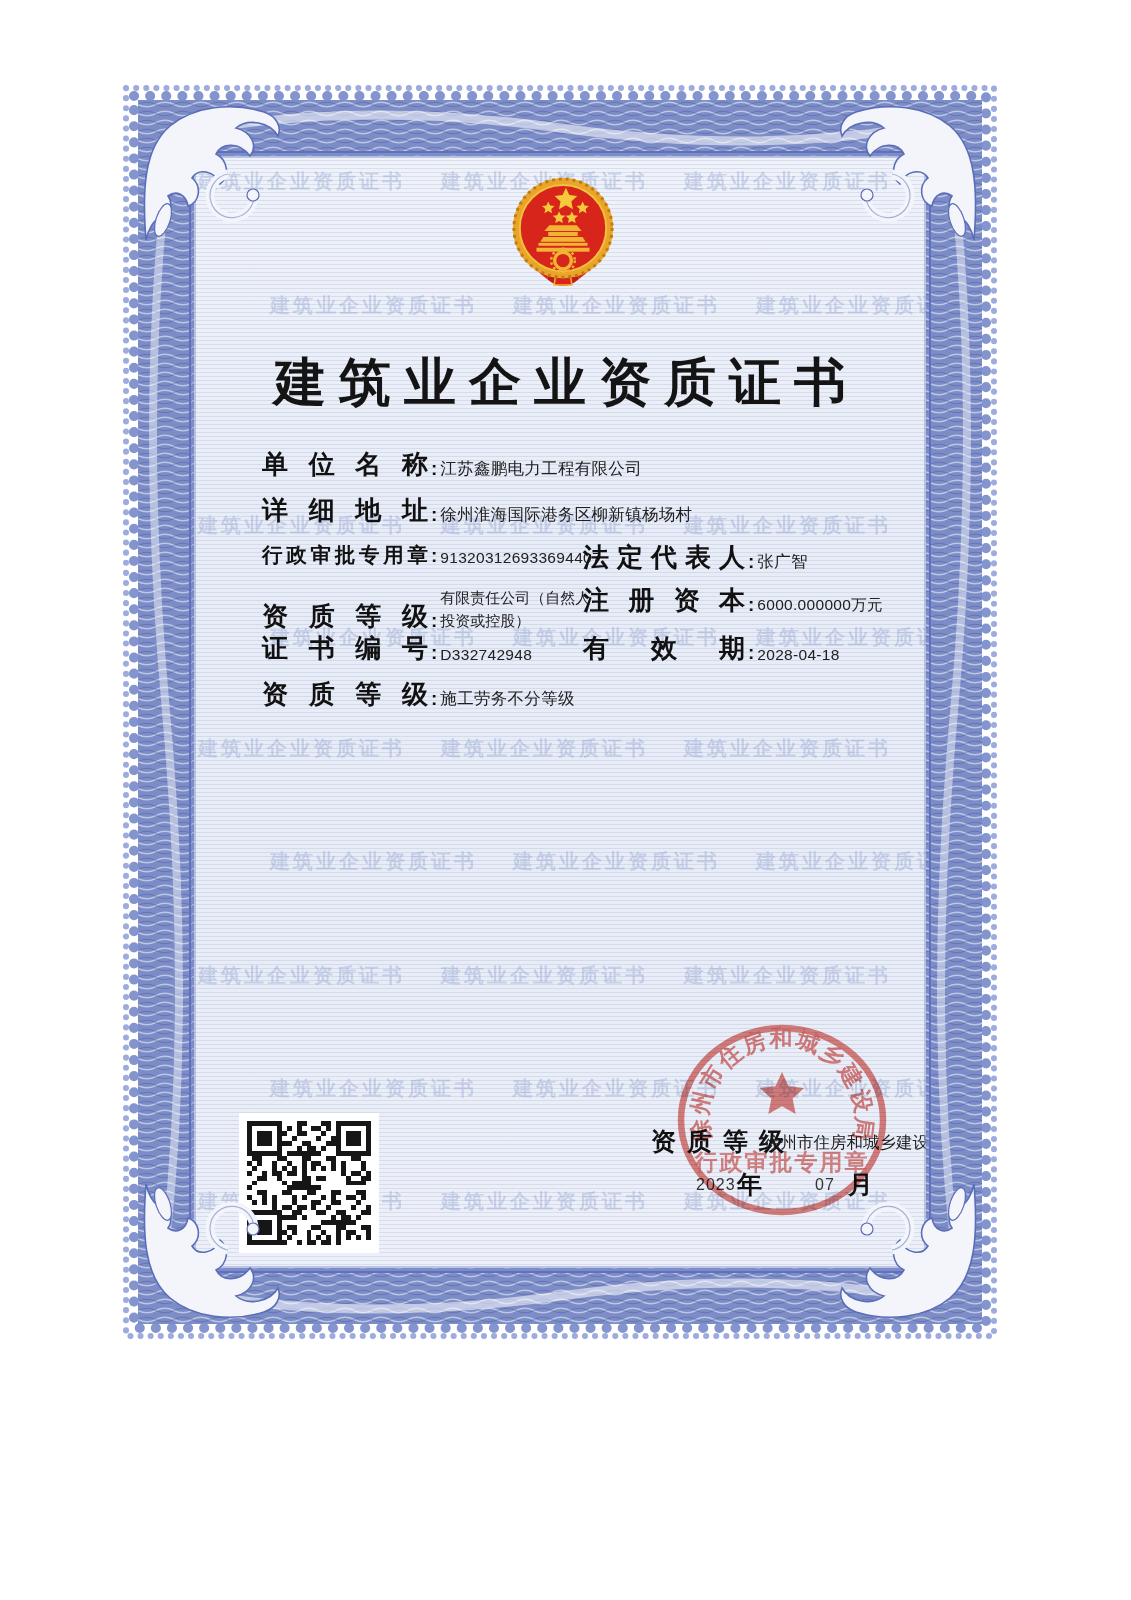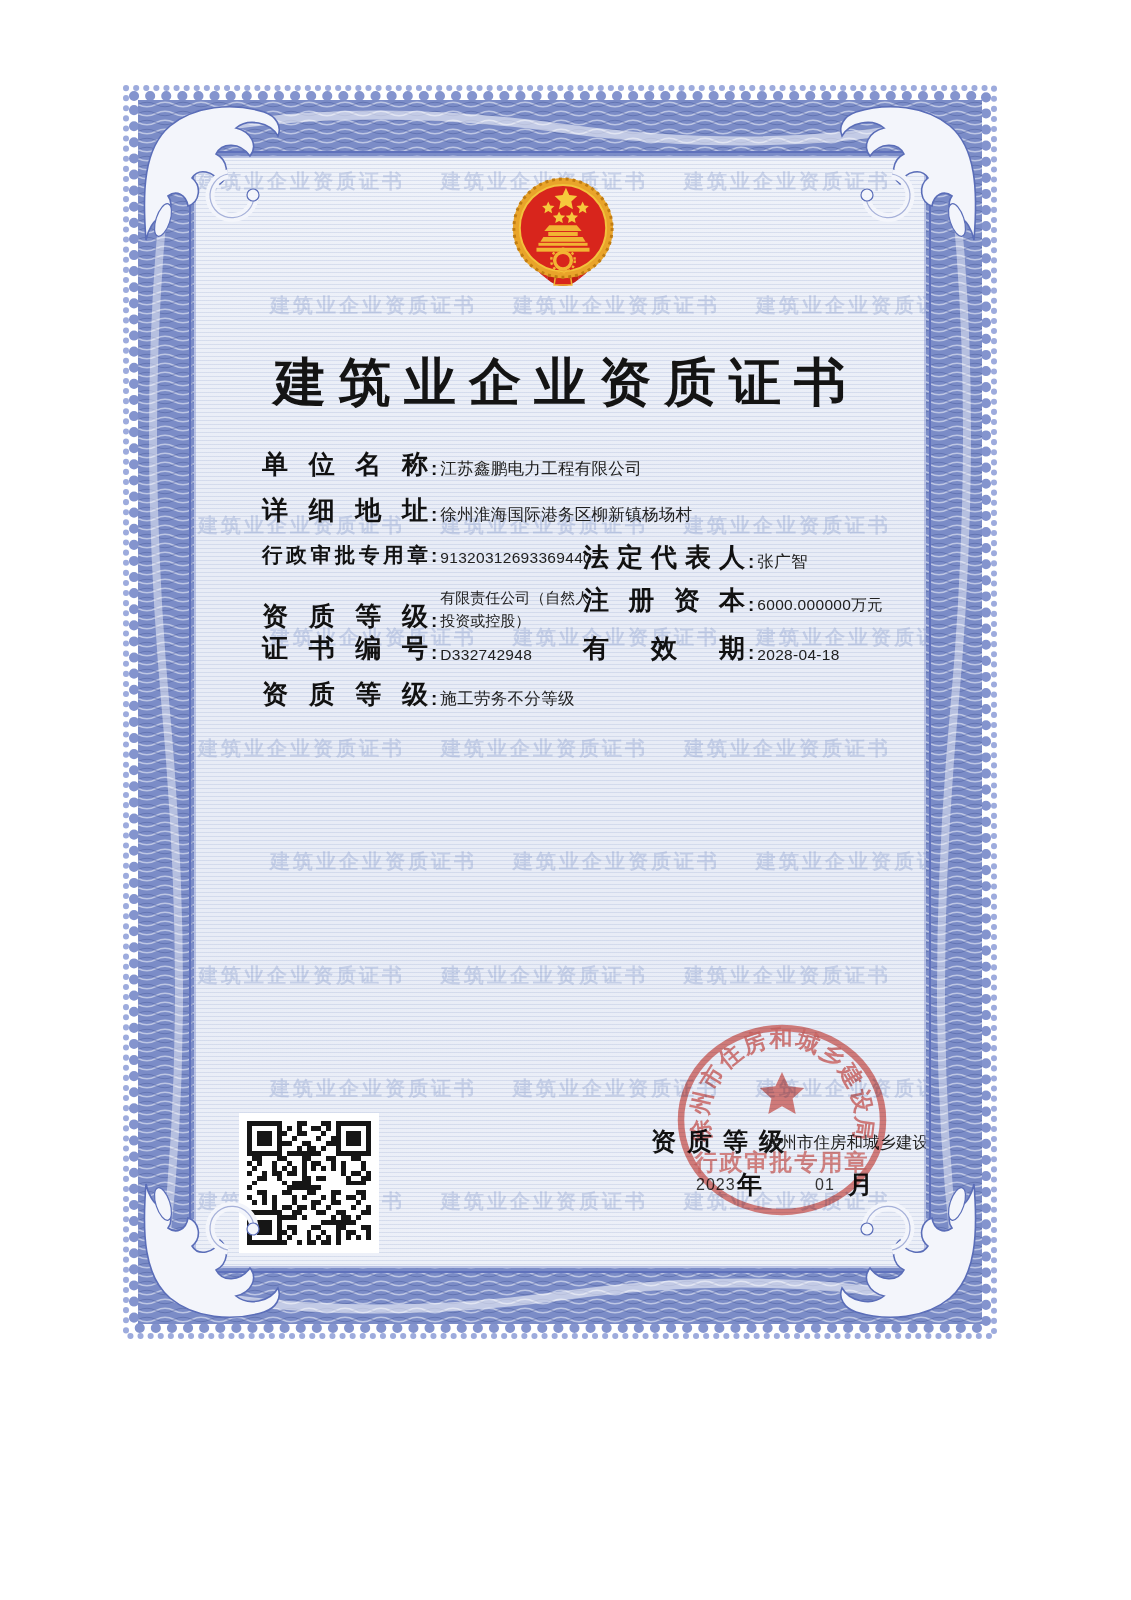--- a/index.html
+++ b/index.html
@@ -189,21 +189,21 @@
       <span class="flabel">资质等级</span>
         <span class="colon">:</span>
       <span class="fvalue">施工劳务不分等级</span>
     </div>
 
     <div class="issuer-label">资质等级</div>
     <div class="issuer-value">徐州市住房和城乡建设局</div>
 
     <span class="date-item d-year">2023</span>
     <span class="date-unit u-year">年</span>
-    <span class="date-item d-month">01</span>
+    <span class="date-item d-month">07</span>
     <span class="date-unit u-month">月</span>
     <span class="date-item d-day">19</span>
     <span class="date-unit u-day">日</span>
 
     <div class="qr">
       <div class="qr-grid" id="qr-grid">
           <i style="grid-area:1/1"></i>
           <i style="grid-area:1/2"></i>
           <i style="grid-area:1/3"></i>
           <i style="grid-area:1/4"></i>

